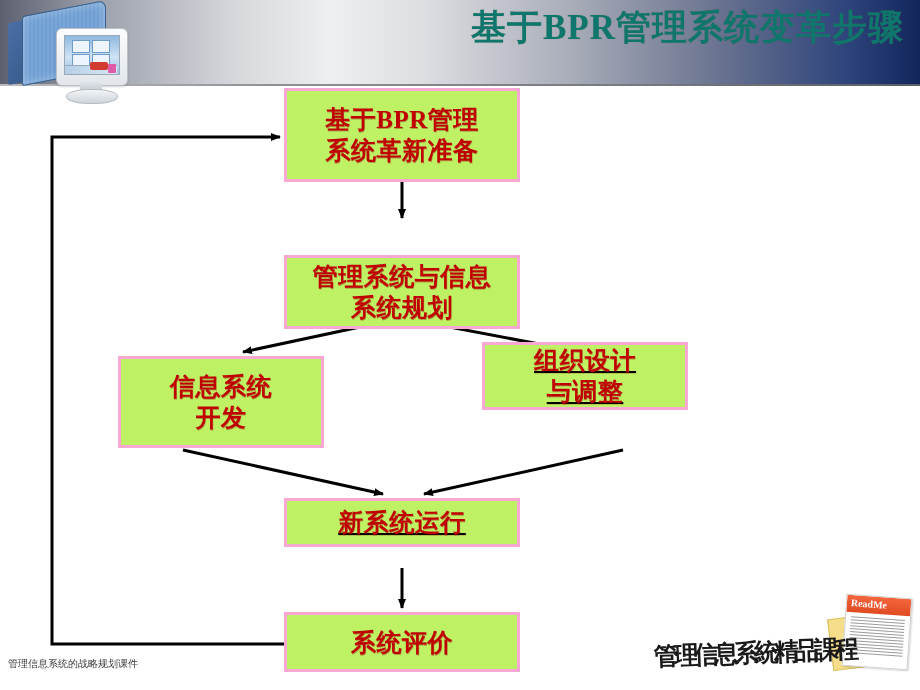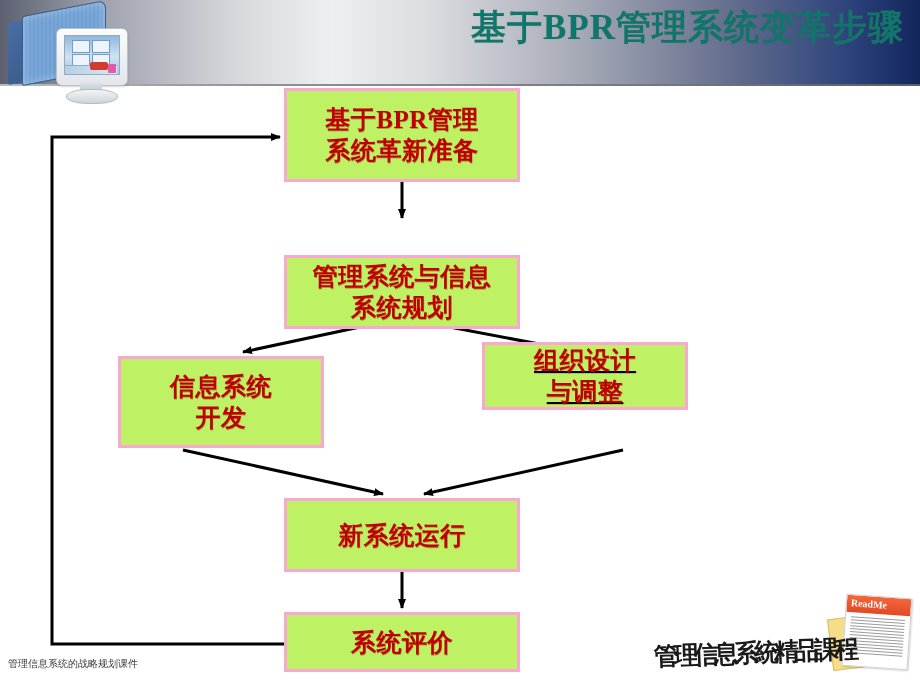--- a/index.html
+++ b/index.html
@@ -175,21 +175,21 @@
     letter-spacing: 0.5px;
     white-space: pre-line;
     text-shadow: 0.5px 0.5px 0 rgba(140,0,0,0.35);
   }
 
   
   #box-prepare   { left: 284px; top: 88px;  width: 236px; height: 94px; }
   #box-planning  { left: 284px; top: 222px; width: 236px; height: 74px; margin-top: 33px; }
   #box-isdev     { left: 118px; top: 356px; width: 206px; height: 92px; }
   #box-orgdesign { left: 482px; top: 342px; width: 206px; height: 68px; text-decoration: underline; }
-  #box-newrun    { left: 284px; top: 498px; width: 236px; height: 74px; }
+  #box-newrun    { left: 284px; top: 498px; width: 236px; height: 49px; text-decoration: underline; }
   #box-evaluate  { left: 284px; top: 612px; width: 236px; height: 60px; }
 
   
   .footer-left {
     position: absolute;
     left: 8px;
     top: 657px;
     font-family: "Liberation Sans", "DejaVu Sans", sans-serif;
     font-size: 10px;
     color: #3b3b3b;

